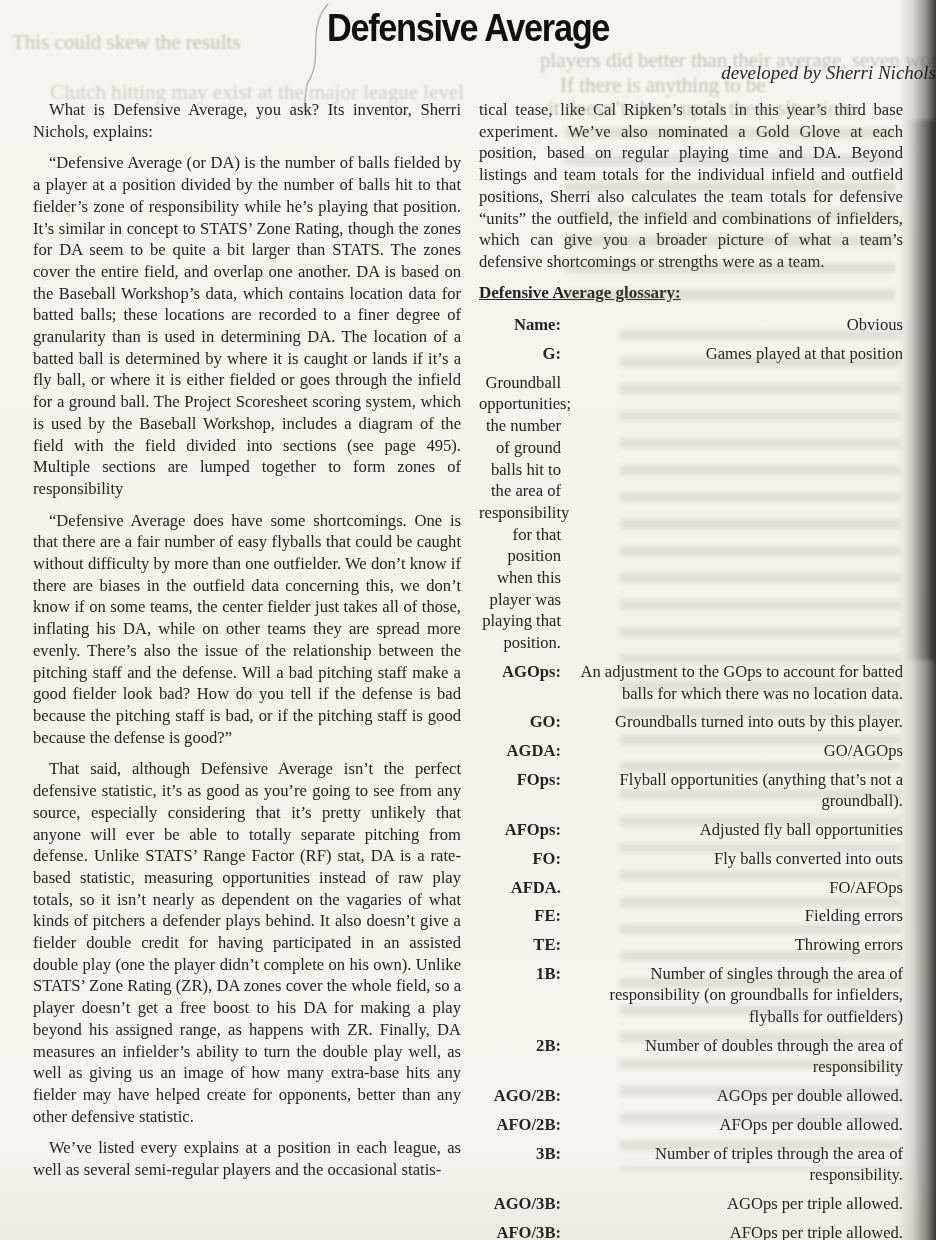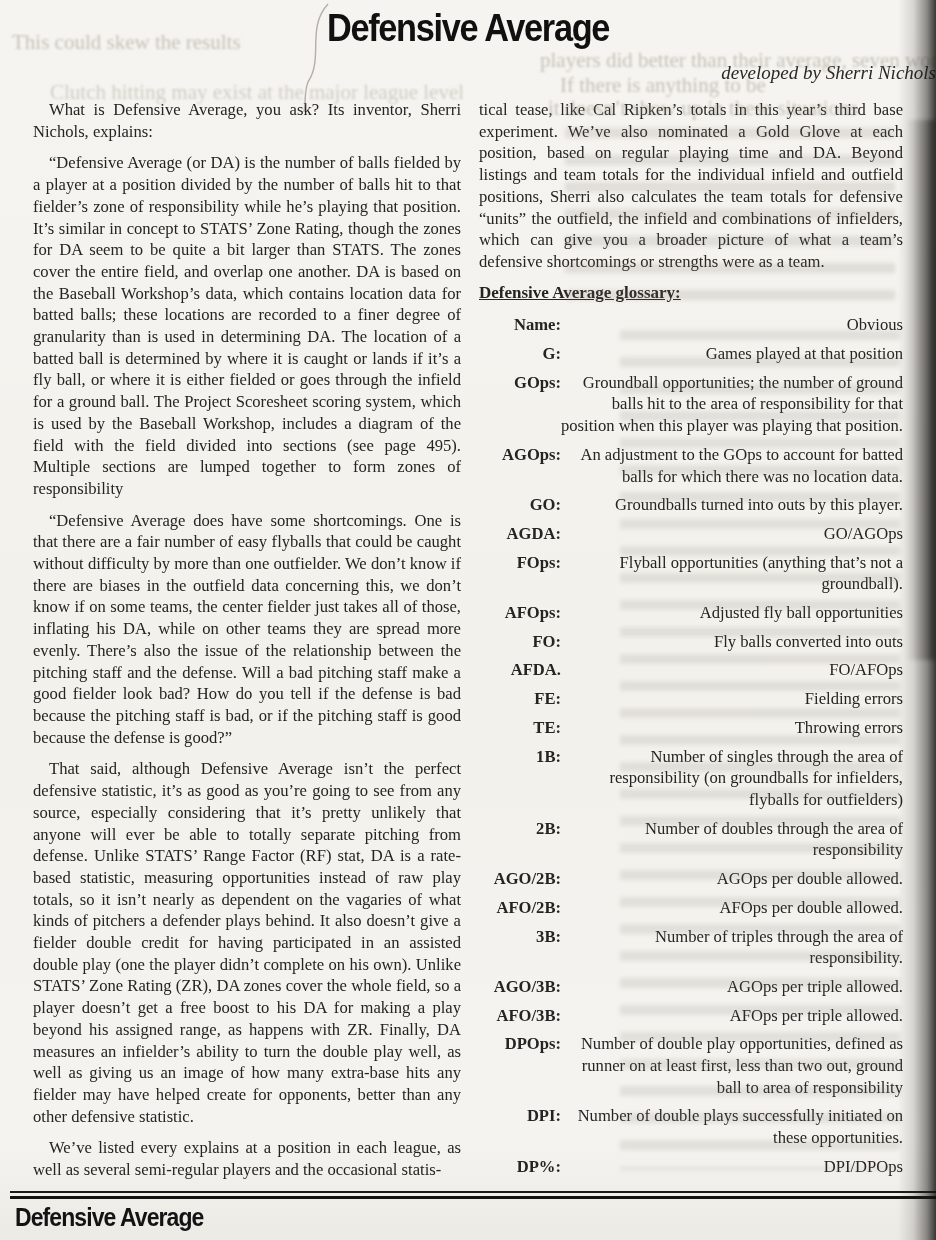--- a/index.html
+++ b/index.html
@@ -91,21 +91,20 @@
       <div>
           <div class="g-row">
             <span class="g-term">Name:</span>
             <span class="g-def">Obvious</span>
           </div>
           <div class="g-row">
             <span class="g-term">G:</span>
             <span class="g-def">Games played at that position</span>
           </div>
           <div class="g-row">
-            <span class="g-term">GOps:</span>
             <span class="g-def">Groundball opportunities; the number of ground balls hit to the area of responsibility for that position when this player was playing that position.</span>
           </div>
           <div class="g-row">
             <span class="g-term">AGOps:</span>
             <span class="g-def">An adjustment to the GOps to account for batted balls for which there was no location data.</span>
           </div>
           <div class="g-row">
             <span class="g-term">GO:</span>
             <span class="g-def">Groundballs turned into outs by this player.</span>
           </div>

